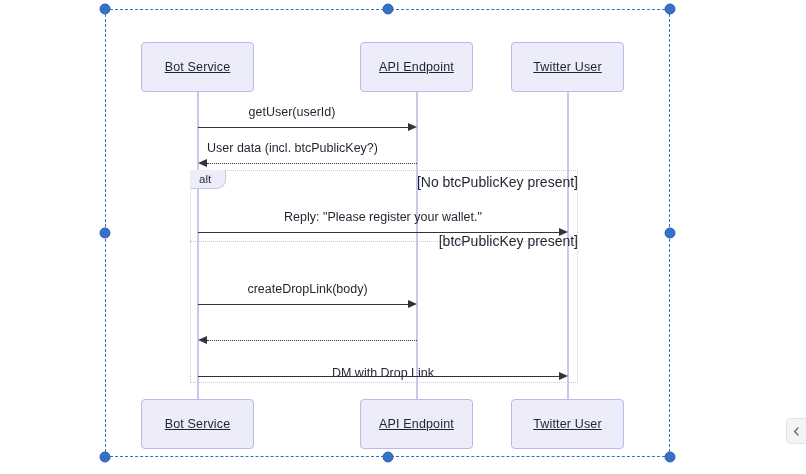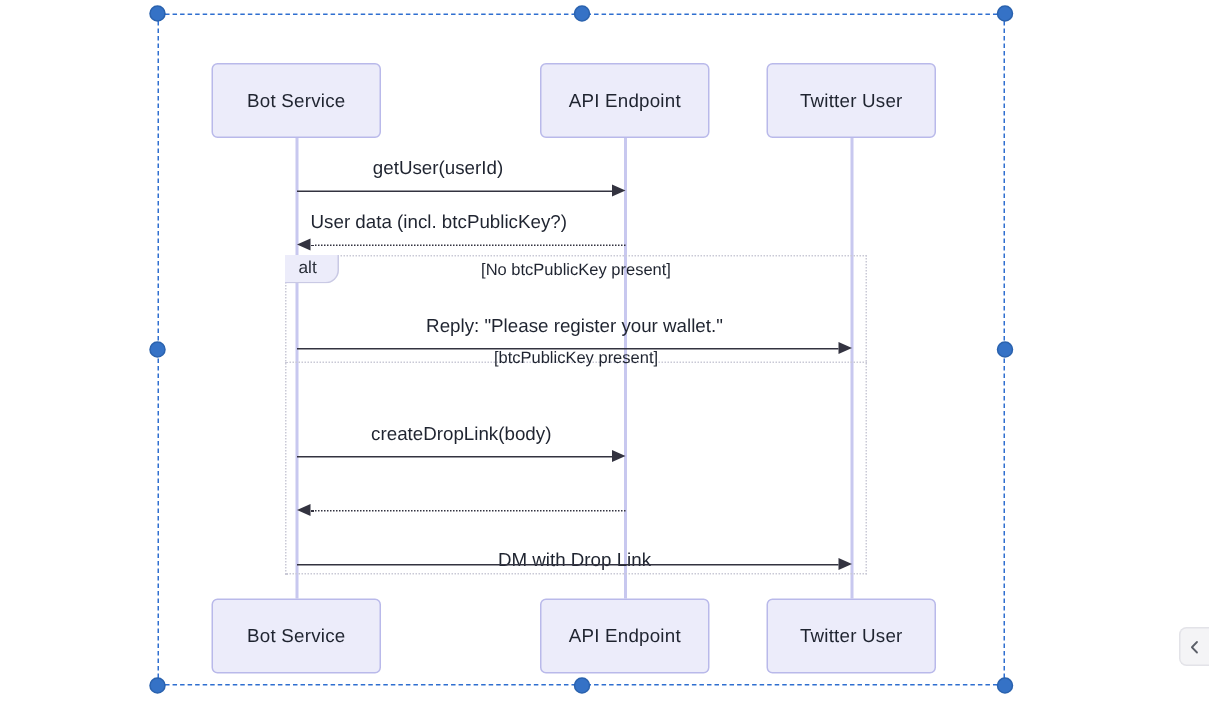--- a/index.html
+++ b/index.html
@@ -64,20 +64,21 @@
     align-items: center;
     justify-content: center;
     box-sizing: border-box;
     height: 50px;
   }
   .participant-label {
     font-size: 12.5px;
     color: #1f2430;
     letter-spacing: .15px;
     white-space: nowrap;
+    text-decoration: underline;
   }
 
   .lifeline {
     position: absolute;
     width: 1.4px;
     background: #c8c8ef;
   }
 
   
   .alt-frame {
@@ -100,23 +101,23 @@
     line-height: 14px;
     border-bottom-right-radius: 9px;
   }
   .alt-divider {
     position: absolute;
     height: 0;
     border-top: 1.2px dotted #c9c9d6;
   }
   .alt-condition {
     position: absolute;
-    font-size: 11px;
+    font-size: 14px;
     color: #1f2430;
-    text-align: center;
+    text-align: right;
     white-space: nowrap;
   }
 
   
   .msg-line {
     position: absolute;
     height: 0;
     border-top: 1.4px solid #333340;
   }
   .msg-line.dotted {

